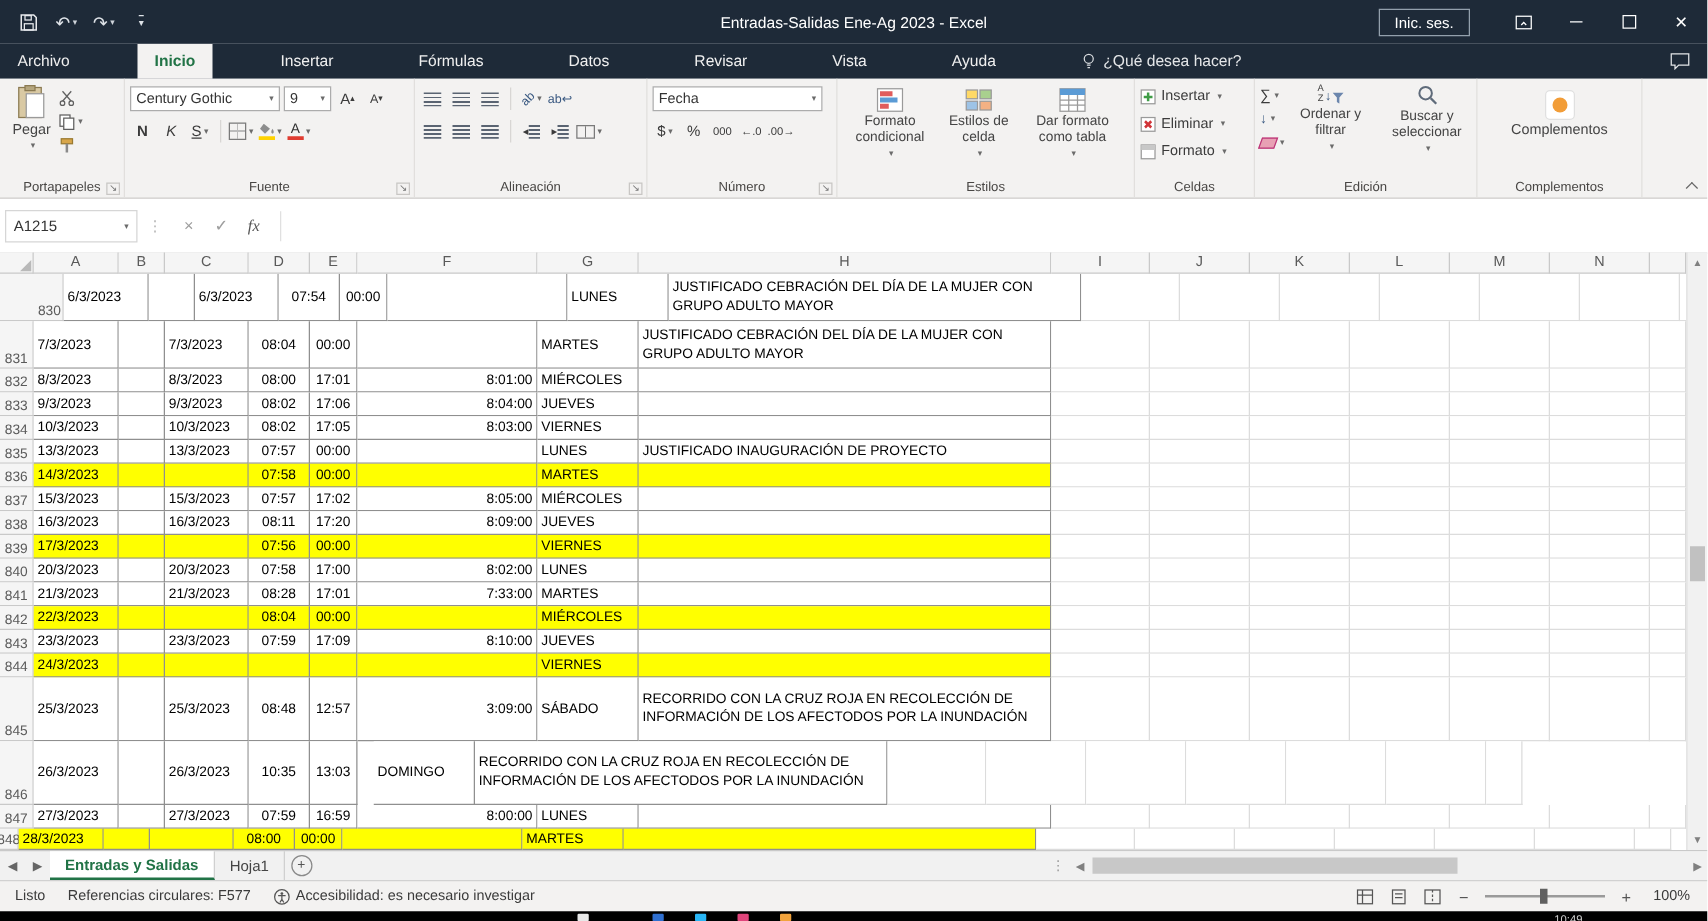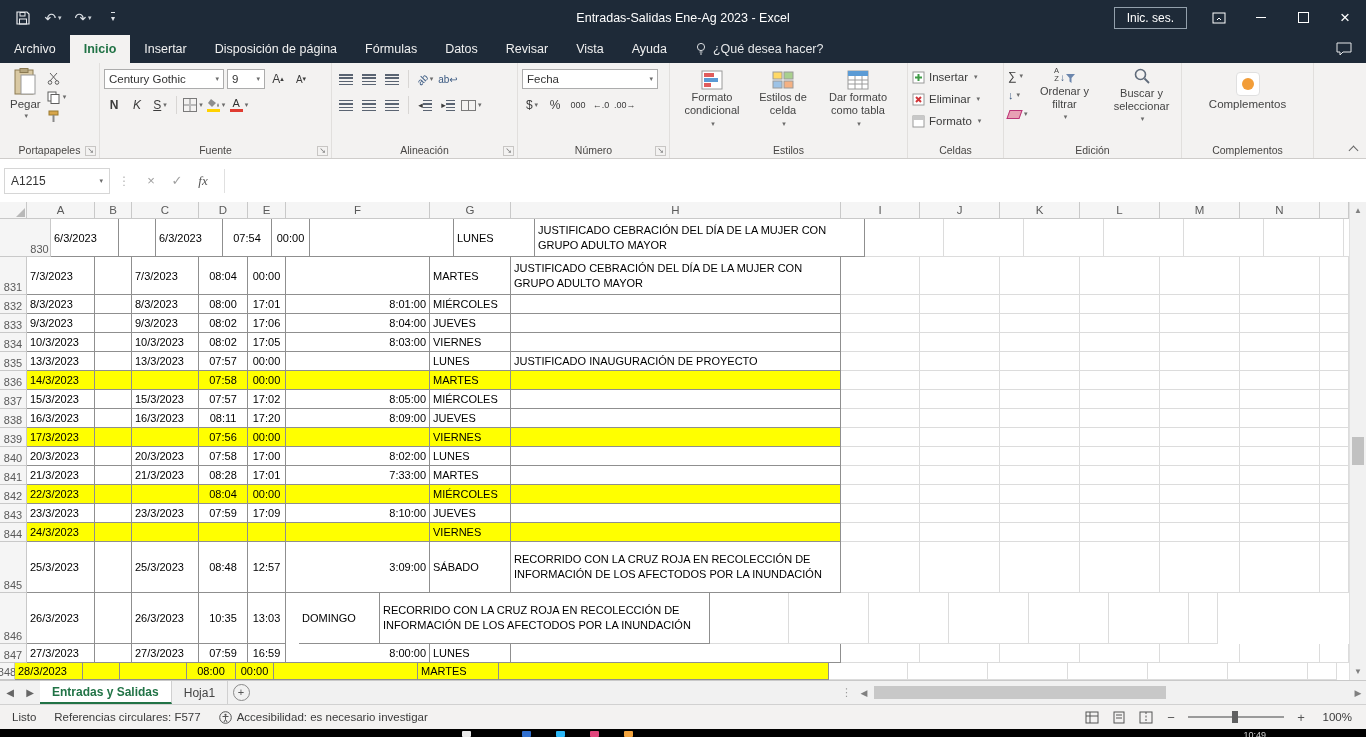--- a/index.html
+++ b/index.html
@@ -6,26 +6,26 @@
   body{width:1366px;height:737px;overflow:hidden;background:#fff;font-family:"Liberation Sans",sans-serif;font-size:12px;color:#252423;position:relative;}
   svg{display:block;}
   .dd{font-size:7px;color:#6b6b6b;margin-left:2px;}
   
   #titlebar{height:35px;background:#1e2a38;display:flex;align-items:center;color:#fff;position:relative;}
   .qat{display:flex;align-items:center;padding-left:10px;gap:4px;z-index:2;}
   .qbtn{height:26px;min-width:26px;display:flex;align-items:center;justify-content:center;color:#dfe3e8;font-size:14px;}
   .qbtn .dd{color:#cfd4da;}
   #title-text{position:absolute;left:0;right:0;text-align:center;font-size:12.5px;color:#fff;}
   .tb-right{margin-left:auto;display:flex;align-items:center;height:100%;z-index:2;}
-  #signin{border:1px solid #93a0ac;padding:3px 12px;font-size:12px;margin-right:11px;white-space:nowrap;}
+  #signin{border:1px solid #93a0ac;padding:3px 12px;font-size:12px;margin-right:22px;white-space:nowrap;}
   .winbtn{width:42px;height:100%;display:flex;align-items:center;justify-content:center;font-size:14px;color:#fff;}
   .restore-box{width:9px;height:9px;border:1px solid #fff;}
   .min-line{width:10px;border-bottom:1px solid #fff;}
   
-  #tabrow{height:28px;background:#1e2a38;display:flex;align-items:stretch;color:#f0f0f0;}
+  #tabrow{height:28px;background:#1e2a38;display:flex;align-items:stretch;color:#f0f0f0;gap:40px;}
   .rtab{display:flex;align-items:center;padding:0 14px;font-size:12.5px;white-space:nowrap;}
   .rtab.active{background:#f3f2f1;color:#217346;font-weight:bold;}
   #tellme{display:flex;align-items:center;gap:6px;padding:0 14px;color:#e4e6e8;font-size:12.5px;}
   #feedback{margin-left:auto;display:flex;align-items:center;padding-right:14px;}
   
   #ribbon{height:95px;background:#f3f2f1;border-bottom:1px solid #cfcdcb;display:flex;position:relative;}
   .rgroup{position:relative;border-right:1px solid #e1dfdd;padding:3px 4px 16px;display:flex;flex-direction:column;box-sizing:border-box;}
   .glabel{position:absolute;bottom:2px;left:0;right:0;text-align:center;font-size:10.5px;color:#484644;}
   .launcher{position:absolute;bottom:2px;right:3px;font-size:8px;color:#7a7a7a;border:1px solid #c8c6c4;padding:0 1px;line-height:8px;}
   .big-btn{display:flex;flex-direction:column;align-items:center;justify-content:flex-start;font-size:11.5px;color:#444;padding:2px 6px;gap:2px;}
@@ -132,21 +132,20 @@
         <span class="restore-box"></span>
       </span>
     <span class="winbtn" style="font-size:17px;">×</span>
   </div>
 </div>
 
 <div id="tabrow">
   <div class="rtab">Archivo</div>
   <div class="rtab active">Inicio</div>
   <div class="rtab">Insertar</div>
-  <div class="rtab">Disposición de página</div>
   <div class="rtab">Fórmulas</div>
   <div class="rtab">Datos</div>
   <div class="rtab">Revisar</div>
   <div class="rtab">Vista</div>
   <div class="rtab">Ayuda</div>
   <div id="tellme">
     <svg width="12" height="14" viewBox="0 0 12 14">
         <circle cx="6" cy="5" r="3.6" fill="none" stroke="#d9dcdf"></circle>
         <path d="M4.5 10 h3 M5 12 h2" stroke="#d9dcdf"></path>
       </svg>

